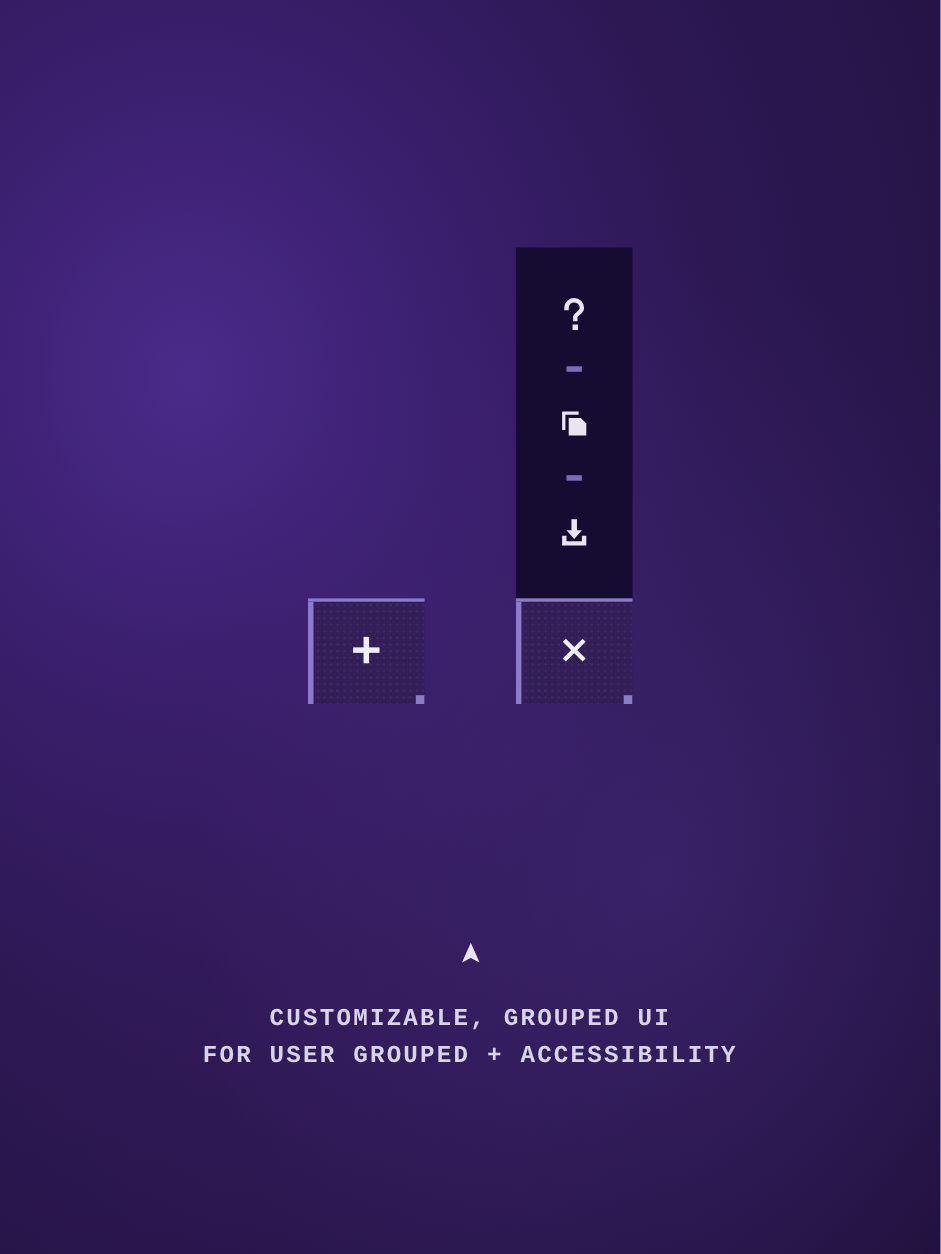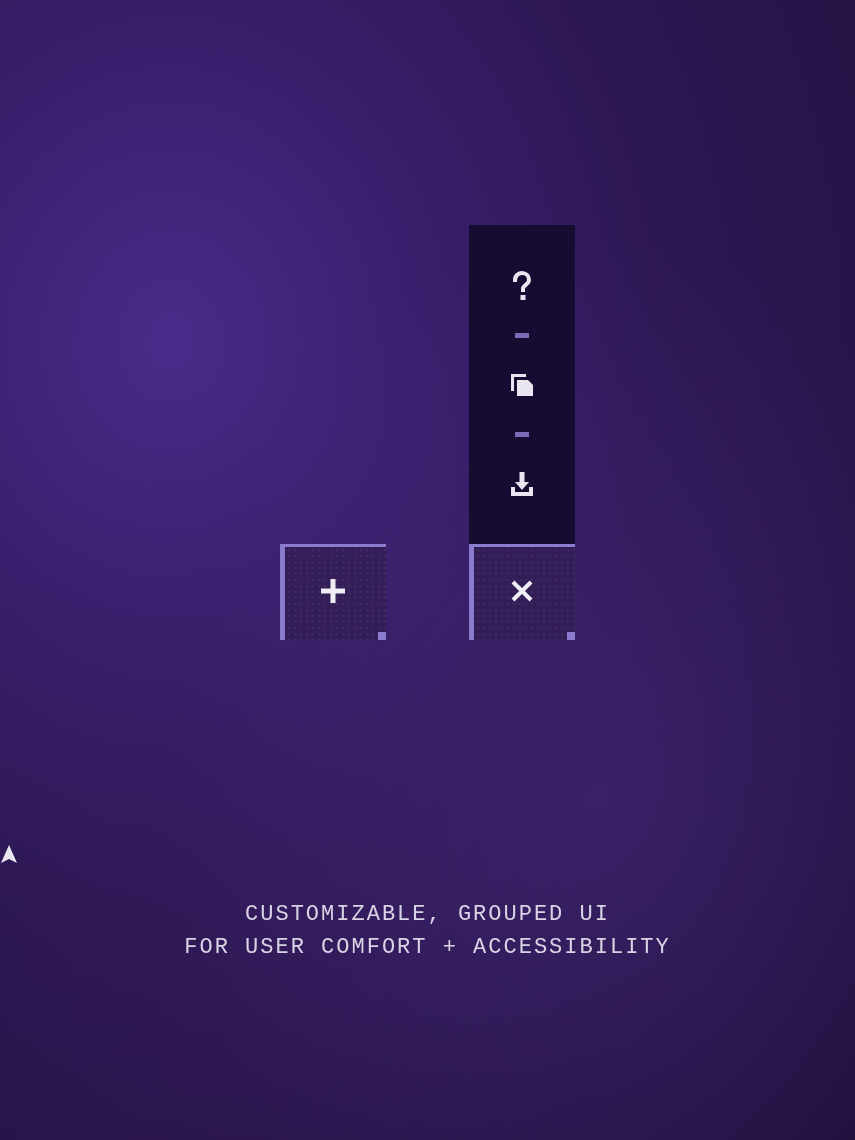--- a/index.html
+++ b/index.html
@@ -119,26 +119,28 @@
     }
     
     .button-icon {
       color: #f0eef5;
       position: relative;
       z-index: 1;
     }
     
     .footer {
       position: absolute;
-      bottom: 176px;
+      bottom: 164px;
       left: 0;
       right: 0;
       display: flex;
       flex-direction: column;
+      align-items: center;
       gap: 28px;
+      font-weight: bold;
     }
     
     .pointer-icon {
       color: #e8e5f0;
     }
     
     .caption {
       color: #d8d4e5;
       font-size: 22px;
       letter-spacing: 2px;
@@ -204,15 +206,15 @@
 </div>
 
 <div class="footer">
   <span class="pointer-icon">
     <svg width="18" height="20" viewBox="0 0 18 20">
       <path d="M9 0 L17 18 L9 14 L1 18 Z" fill="#e8e5f0"></path>
     </svg>
   </span>
   <div class="caption">
     <div>CUSTOMIZABLE, GROUPED UI</div>
-    <div>FOR USER COMFORT + ACCESSIBILITY</div>
+    <div>FOR USER GROUPED + ACCESSIBILITY</div>
   </div>
 </div>
 
 </body></html>

